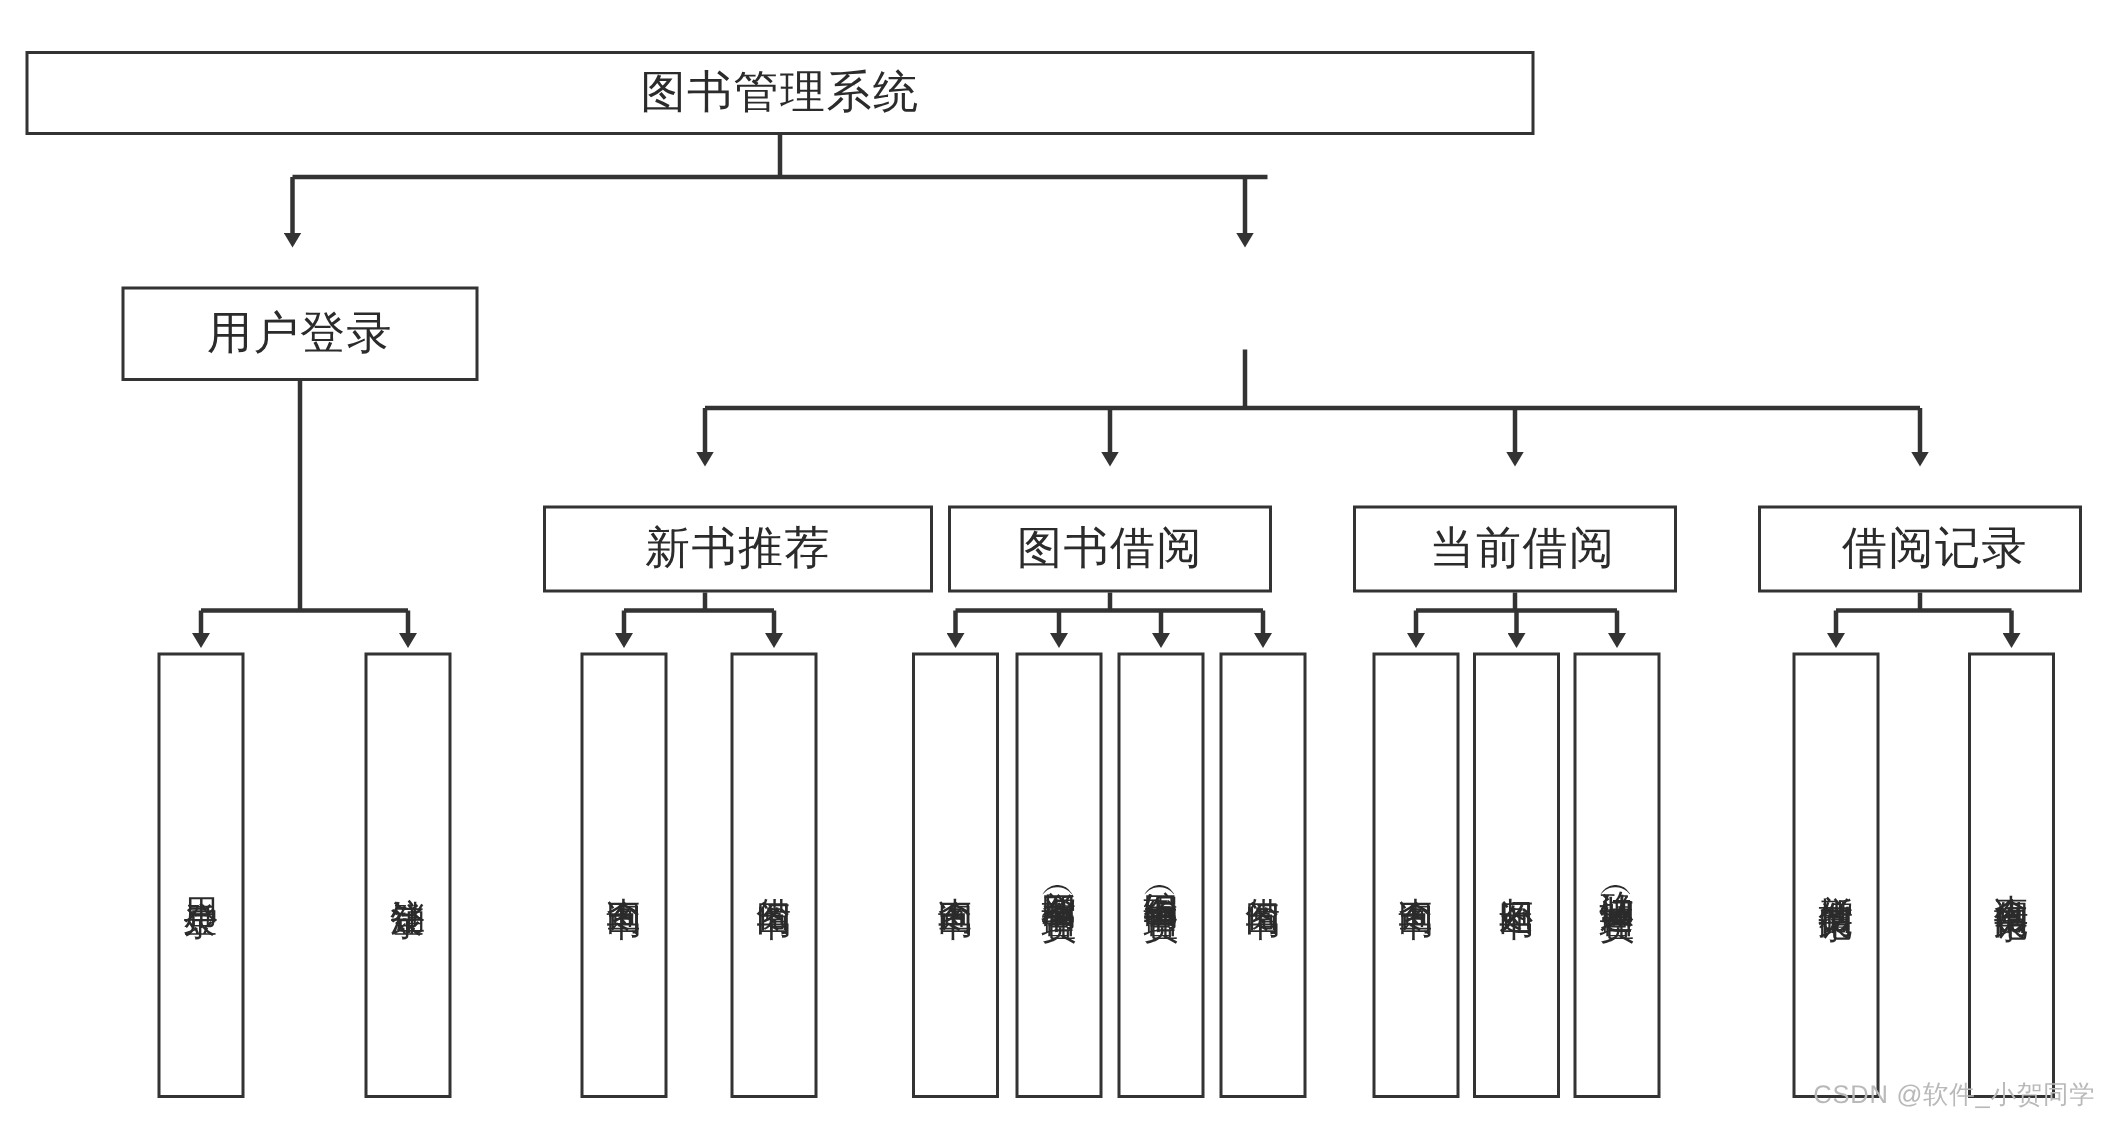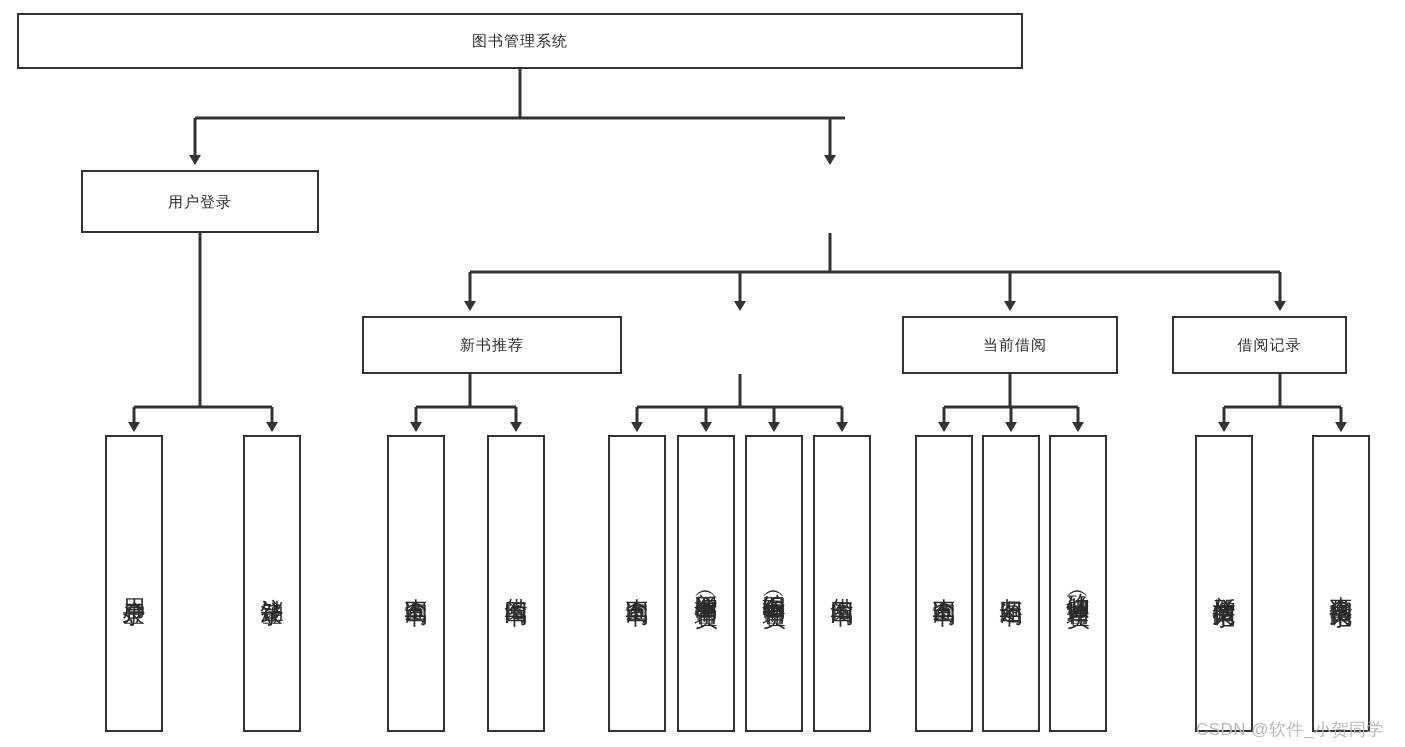--- a/index.html
+++ b/index.html
@@ -29,36 +29,37 @@
     position: absolute;
     box-sizing: border-box;
     border: 2px solid #333333;
     background: #ffffff;
     display: flex;
     align-items: center;
     justify-content: center;
     color: #2b2b2b;
   }
   .node.horiz {
-    font-size: 15px;
+    font-size: 30px;
     letter-spacing: 1px;
     line-height: 1.2;
+    margin-top: 21px;
   }
   .node.vert {
     writing-mode: vertical-rl;
     text-orientation: upright;
     font-size: 23px;
     line-height: 1.25;
     letter-spacing: 2px;
     padding: 6px 0;
     text-align: center;
   }
   #watermark {
     position: absolute;
-    right: 21px;
+    right: 8px;
     bottom: 6px;
     font-size: 17px;
     color: #b9b9b9;
     letter-spacing: 0.5px;
     white-space: nowrap;
     margin-top: 24px;
   }
 </style>
 </head>
 <body>
@@ -114,22 +115,23 @@
       <path d="M1224,407 L1224,423" marker-end="url(#arrow)"></path>
       <path d="M1341,407 L1341,423" marker-end="url(#arrow)"></path>
     </g>
   </svg>
 
   <div class="node horiz" id="node-root" style="left: 17px; top: 13px; width: 1006px; height: 56px; border-color: rgb(51, 51, 51); background: rgb(255, 255, 255); color: rgb(43, 43, 43);">图书管理系统</div>
 
   <div class="node horiz" style="left: 81px; top: 170px; width: 238px; height: 63px; border-color: rgb(51, 51, 51); background: rgb(255, 255, 255); color: rgb(43, 43, 43);">用户登录</div>
 
   <div class="node horiz" style="left: 362px; top: 316px; width: 260px; height: 58px; border-color: rgb(51, 51, 51); background: rgb(255, 255, 255); color: rgb(43, 43, 43);">新书推荐</div>
+  <div class="node horiz" style="left: 632px; top: 316px; width: 216px; height: 58px; border-color: rgb(51, 51, 51); background: rgb(255, 255, 255); color: rgb(43, 43, 43);">图书借阅</div>
   <div class="node horiz" style="left: 902px; top: 316px; width: 216px; height: 58px; border-color: rgb(51, 51, 51); background: rgb(255, 255, 255); color: rgb(43, 43, 43); padding-left: 10px;">当前借阅</div>
-  <div class="node horiz" style="left: 1172px; top: 316px; width: 175px; height: 58px; border-color: rgb(51, 51, 51); background: rgb(255, 255, 255); color: rgb(43, 43, 43); padding-left: 20px;">借阅记录</div>
+  <div class="node horiz" style="left: 1172px; top: 316px; width: 216px; height: 58px; border-color: rgb(51, 51, 51); background: rgb(255, 255, 255); color: rgb(43, 43, 43); padding-left: 20px;">借阅记录</div>
 
   <div class="node vert" style="left: 105px; top: 435px; width: 58px; height: 297px; border-color: rgb(51, 51, 51); background: rgb(255, 255, 255); color: rgb(43, 43, 43);">用户登录</div>
   <div class="node vert" style="left: 243px; top: 435px; width: 58px; height: 297px; border-color: rgb(51, 51, 51); background: rgb(255, 255, 255); color: rgb(43, 43, 43);">注销登录</div>
   <div class="node vert" style="left: 387px; top: 435px; width: 58px; height: 297px; border-color: rgb(51, 51, 51); background: rgb(255, 255, 255); color: rgb(43, 43, 43);">查询图书</div>
   <div class="node vert" style="left: 487px; top: 435px; width: 58px; height: 297px; border-color: rgb(51, 51, 51); background: rgb(255, 255, 255); color: rgb(43, 43, 43);">借阅图书</div>
   <div class="node vert" style="left: 608px; top: 435px; width: 58px; height: 297px; border-color: rgb(51, 51, 51); background: rgb(255, 255, 255); color: rgb(43, 43, 43);">查询图书</div>
   <div class="node vert" style="left: 677px; top: 435px; width: 58px; height: 297px; border-color: rgb(51, 51, 51); background: rgb(255, 255, 255); color: rgb(43, 43, 43);">新增图书（管理员）</div>
   <div class="node vert" style="left: 745px; top: 435px; width: 58px; height: 297px; border-color: rgb(51, 51, 51); background: rgb(255, 255, 255); color: rgb(43, 43, 43);">编辑图书（管理员）</div>
   <div class="node vert" style="left: 813px; top: 435px; width: 58px; height: 297px; border-color: rgb(51, 51, 51); background: rgb(255, 255, 255); color: rgb(43, 43, 43);">借阅图书</div>
   <div class="node vert" style="left: 915px; top: 435px; width: 58px; height: 297px; border-color: rgb(51, 51, 51); background: rgb(255, 255, 255); color: rgb(43, 43, 43);">查询图书</div>

